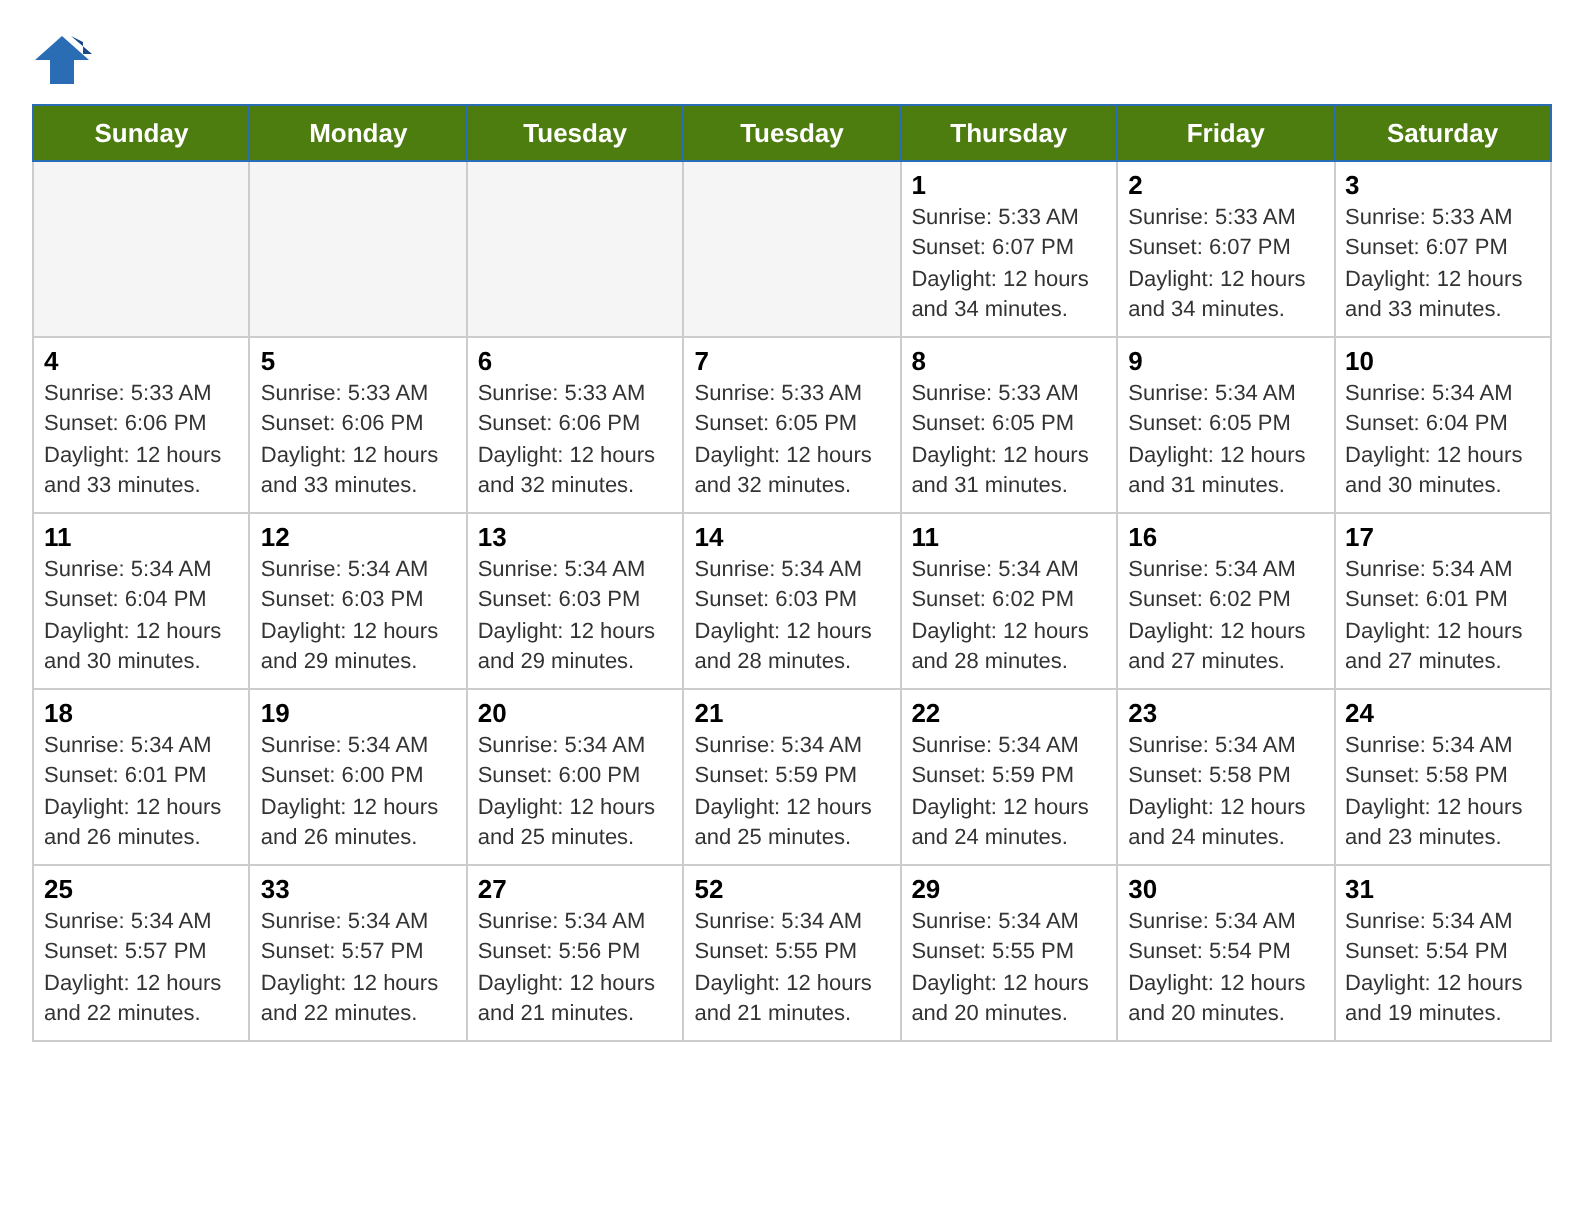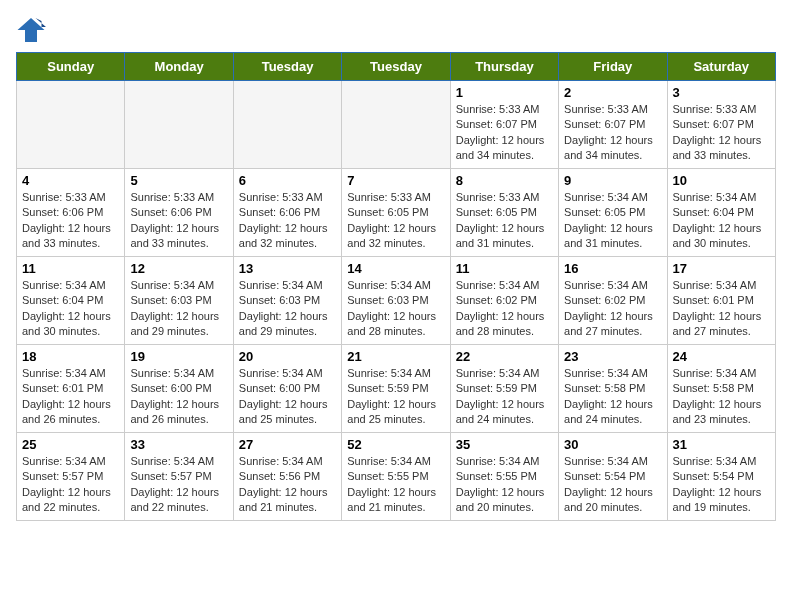--- a/index.html
+++ b/index.html
@@ -318,21 +318,21 @@
 and 21 minutes.</div>
         </td>
         <td>
           <div class="day-number">52</div>
           <div class="day-info" style="white-space: pre-line;">Sunrise: 5:34 AM
 Sunset: 5:55 PM
 Daylight: 12 hours
 and 21 minutes.</div>
         </td>
         <td>
-          <div class="day-number">35</div>
+          <div class="day-number">29</div>
           <div class="day-info" style="white-space: pre-line;">Sunrise: 5:34 AM
 Sunset: 5:55 PM
 Daylight: 12 hours
 and 20 minutes.</div>
         </td>
         <td>
           <div class="day-number">30</div>
           <div class="day-info" style="white-space: pre-line;">Sunrise: 5:34 AM
 Sunset: 5:54 PM
 Daylight: 12 hours

